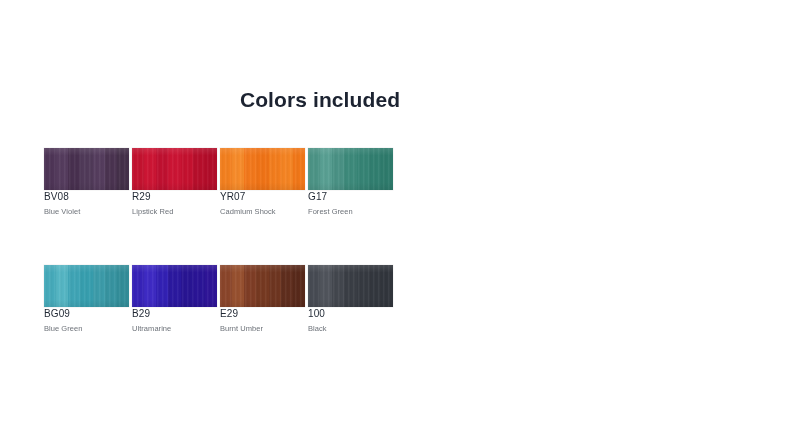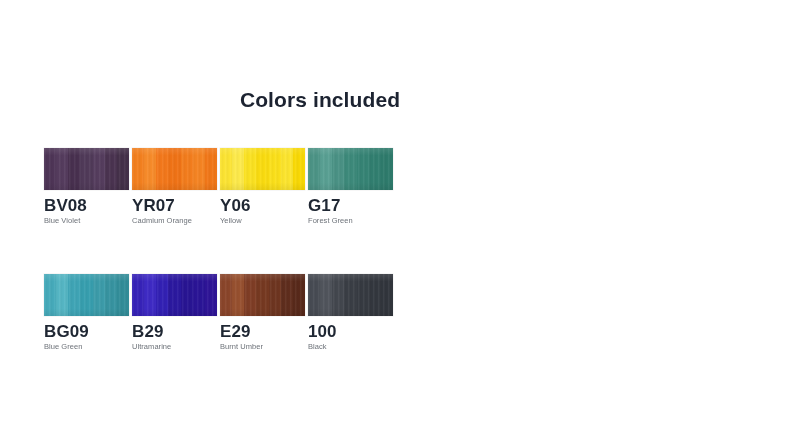--- a/index.html
+++ b/index.html
@@ -83,23 +83,22 @@
     position: absolute;
     inset: 0;
     background: linear-gradient(180deg,
       rgba(255,255,255,0.10) 0%,
       rgba(255,255,255,0.0) 18%,
       rgba(0,0,0,0.0) 82%,
       rgba(0,0,0,0.06) 100%);
     pointer-events: none;
   }
   .swatch-code {
-    margin-top: 9px;
-    font-size: 17px;
-    font-weight: bold;
+    font-size: 10px;
+    font-weight: normal;
     color: #1f2733;
     line-height: 13px;
     letter-spacing: 0.1px;
   }
   .swatch-name {
     margin-top: 4px;
     font-size: 7.5px;
     font-weight: normal;
     color: #6d7279;
     line-height: 10px;
@@ -129,56 +128,56 @@
             </div>
           <div class="grain"></div>
           <div class="sheen"></div>
         </div>
         <div class="swatch-code">BV08</div>
         <div class="swatch-name">Blue Violet</div>
       </div>
 
 
 
+      <div class="swatch-cell">
+        <div class="swatch-chip">
+          <div class="bands" style="background: rgb(207, 20, 48);">
+              <span style="width: 14.2857%; background: rgb(195, 18, 47);"></span>
+              <span style="width: 14.2857%; background: rgb(205, 21, 52);"></span>
+              <span style="width: 14.2857%; background: rgb(192, 16, 48);"></span>
+              <span style="width: 14.2857%; background: rgb(204, 20, 52);"></span>
+              <span style="width: 14.2857%; background: rgb(197, 17, 47);"></span>
+              <span style="width: 14.2857%; background: rgb(183, 14, 43);"></span>
+              <span style="width: 14.2857%; background: rgb(178, 12, 41);"></span>
+            </div>
+          <div class="grain"></div>
+          <div class="sheen"></div>
+        </div>
+        <div class="swatch-code">R29</div>
+        <div class="swatch-name">Lipstick Red</div>
+      </div>
 
       <div class="swatch-cell">
         <div class="swatch-chip">
           <div class="bands" style="background: rgb(244, 122, 27);">
               <span style="width: 14.2857%; background: rgb(243, 128, 31);"></span>
               <span style="width: 14.2857%; background: rgb(247, 139, 42);"></span>
               <span style="width: 14.2857%; background: rgb(243, 120, 27);"></span>
               <span style="width: 14.2857%; background: rgb(240, 115, 22);"></span>
               <span style="width: 14.2857%; background: rgb(243, 125, 29);"></span>
               <span style="width: 14.2857%; background: rgb(245, 132, 35);"></span>
               <span style="width: 14.2857%; background: rgb(241, 119, 24);"></span>
             </div>
           <div class="grain"></div>
           <div class="sheen"></div>
         </div>
         <div class="swatch-code">YR07</div>
-        <div class="swatch-name">Cadmium Orange</div>
-      </div>
-
-      <div class="swatch-cell">
-        <div class="swatch-chip">
-          <div class="bands" style="background: rgb(251, 226, 23);">
-              <span style="width: 14.2857%; background: rgb(252, 228, 51);"></span>
-              <span style="width: 14.2857%; background: rgb(253, 234, 75);"></span>
-              <span style="width: 14.2857%; background: rgb(251, 226, 33);"></span>
-              <span style="width: 14.2857%; background: rgb(250, 220, 16);"></span>
-              <span style="width: 14.2857%; background: rgb(251, 224, 26);"></span>
-              <span style="width: 14.2857%; background: rgb(252, 229, 46);"></span>
-              <span style="width: 14.2857%; background: rgb(249, 217, 5);"></span>
-            </div>
-          <div class="grain"></div>
-          <div class="sheen"></div>
-        </div>
-        <div class="swatch-code">Y06</div>
-        <div class="swatch-name">Yellow</div>
-      </div>
+        <div class="swatch-name">Cadmium Shock</div>
+      </div>
+
 
 
       <div class="swatch-cell">
         <div class="swatch-chip">
           <div class="bands" style="background: rgb(63, 139, 124);">
               <span style="width: 14.2857%; background: rgb(76, 148, 134);"></span>
               <span style="width: 14.2857%; background: rgb(89, 160, 147);"></span>
               <span style="width: 14.2857%; background: rgb(74, 146, 133);"></span>
               <span style="width: 14.2857%; background: rgb(61, 138, 123);"></span>
               <span style="width: 14.2857%; background: rgb(54, 132, 117);"></span>

